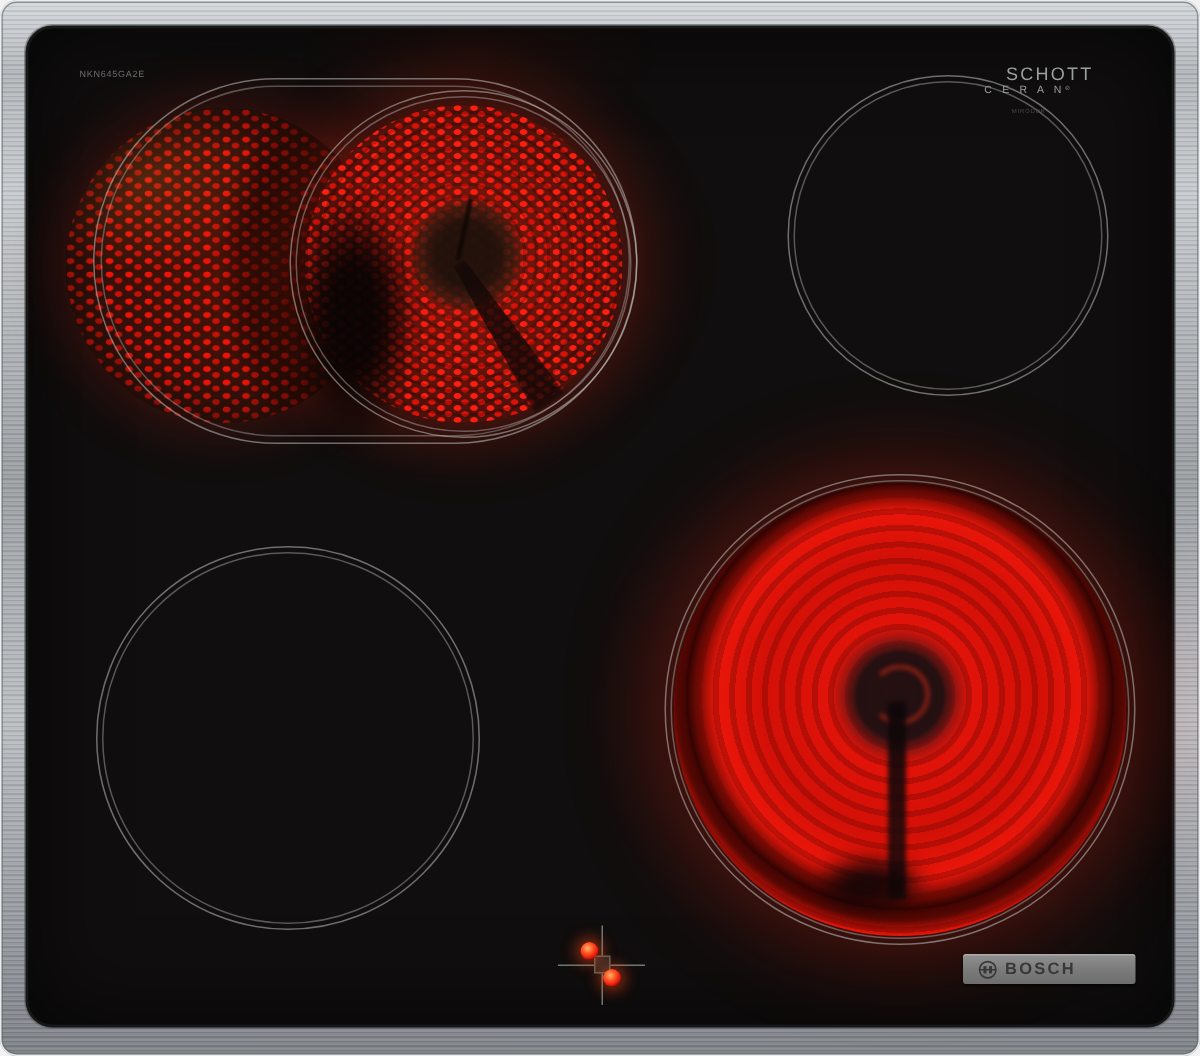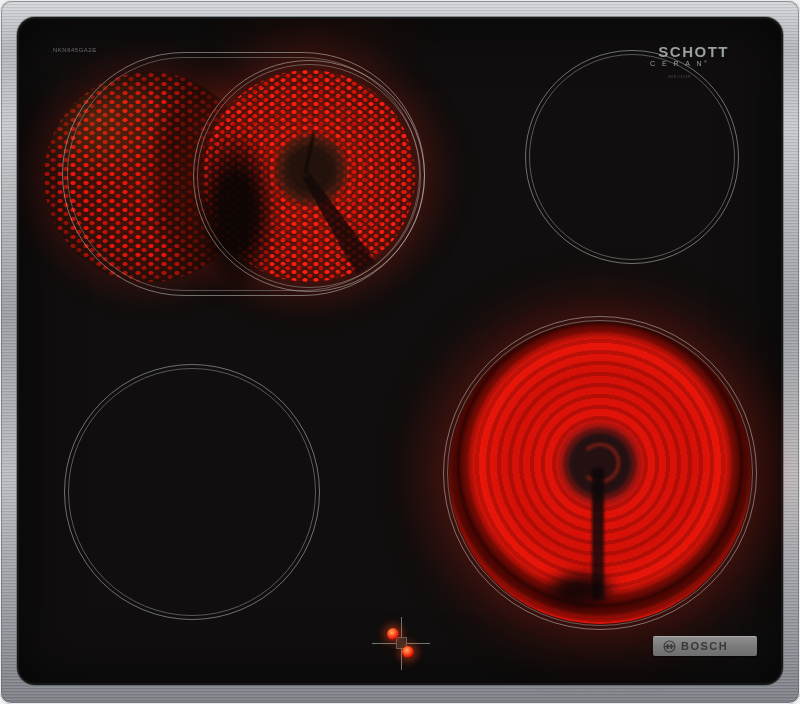--- a/index.html
+++ b/index.html
@@ -85,26 +85,26 @@
     border:3px solid rgba(205,45,22,.55);border-left-color:transparent;filter:blur(1.5px);}
   .disc-stem{position:absolute;left:143px;top:146px;width:12px;height:132px;
     background:linear-gradient(180deg, rgba(14,7,9,.92), rgba(22,11,13,.8));filter:blur(1.4px);}
   .disc-blob{position:absolute;left:88px;top:246px;width:86px;height:42px;
     background:radial-gradient(50% 50%, rgba(10,5,6,.92) 0 45%, rgba(10,5,6,.5) 70%, transparent 90%);
     filter:blur(6px);}
 
   
   .model{position:absolute;left:34px;top:28px;font-size:6px;letter-spacing:.5px;color:#6d6d6d;z-index:7;}
   .schott{position:absolute;right:52px;top:24px;text-align:center;color:#99a09d;z-index:7;line-height:1.15;}
-  .schott .l1{font-size:15px;letter-spacing:1.5px;font-weight:bold;margin-left:28px;}
+  .schott .l1{font-size:12px;letter-spacing:1.5px;font-weight:normal;margin-left:28px;}
   .schott .l2{font-size:7px;letter-spacing:2.5px;}
   .schott .sub{font-size:4px;letter-spacing:.5px;color:#565c59;opacity:.8;margin-top:7px;}
 
   
-  .badge{position:absolute;right:24px;top:617px;width:104px;height:20px;border-radius:2px;z-index:7;
+  .badge{position:absolute;right:24px;top:617px;width:115px;height:20px;border-radius:2px;z-index:7;
     background:linear-gradient(180deg,#909090,#7a7a7a 55%,#6e6e6e);
     box-shadow:0 1px 2px rgba(0,0,0,.6), inset 0 1px 0 rgba(255,255,255,.25);
     display:flex;align-items:center;gap:5px;padding-left:10px;}
   .badge .logo{flex:0 0 auto;display:flex;}
   .badge .word{font-size:11px;font-weight:bold;letter-spacing:1.5px;color:#383838;}
 
   
   .cross-h{position:absolute;left:353px;top:624px;width:58px;height:1px;background:rgba(118,133,124,.9);z-index:7;}
   .cross-v{position:absolute;left:382px;top:598px;width:1px;height:53px;background:rgba(118,133,124,.9);z-index:7;}
   .cross-box{position:absolute;left:377px;top:618px;width:11px;height:12px;z-index:8;

